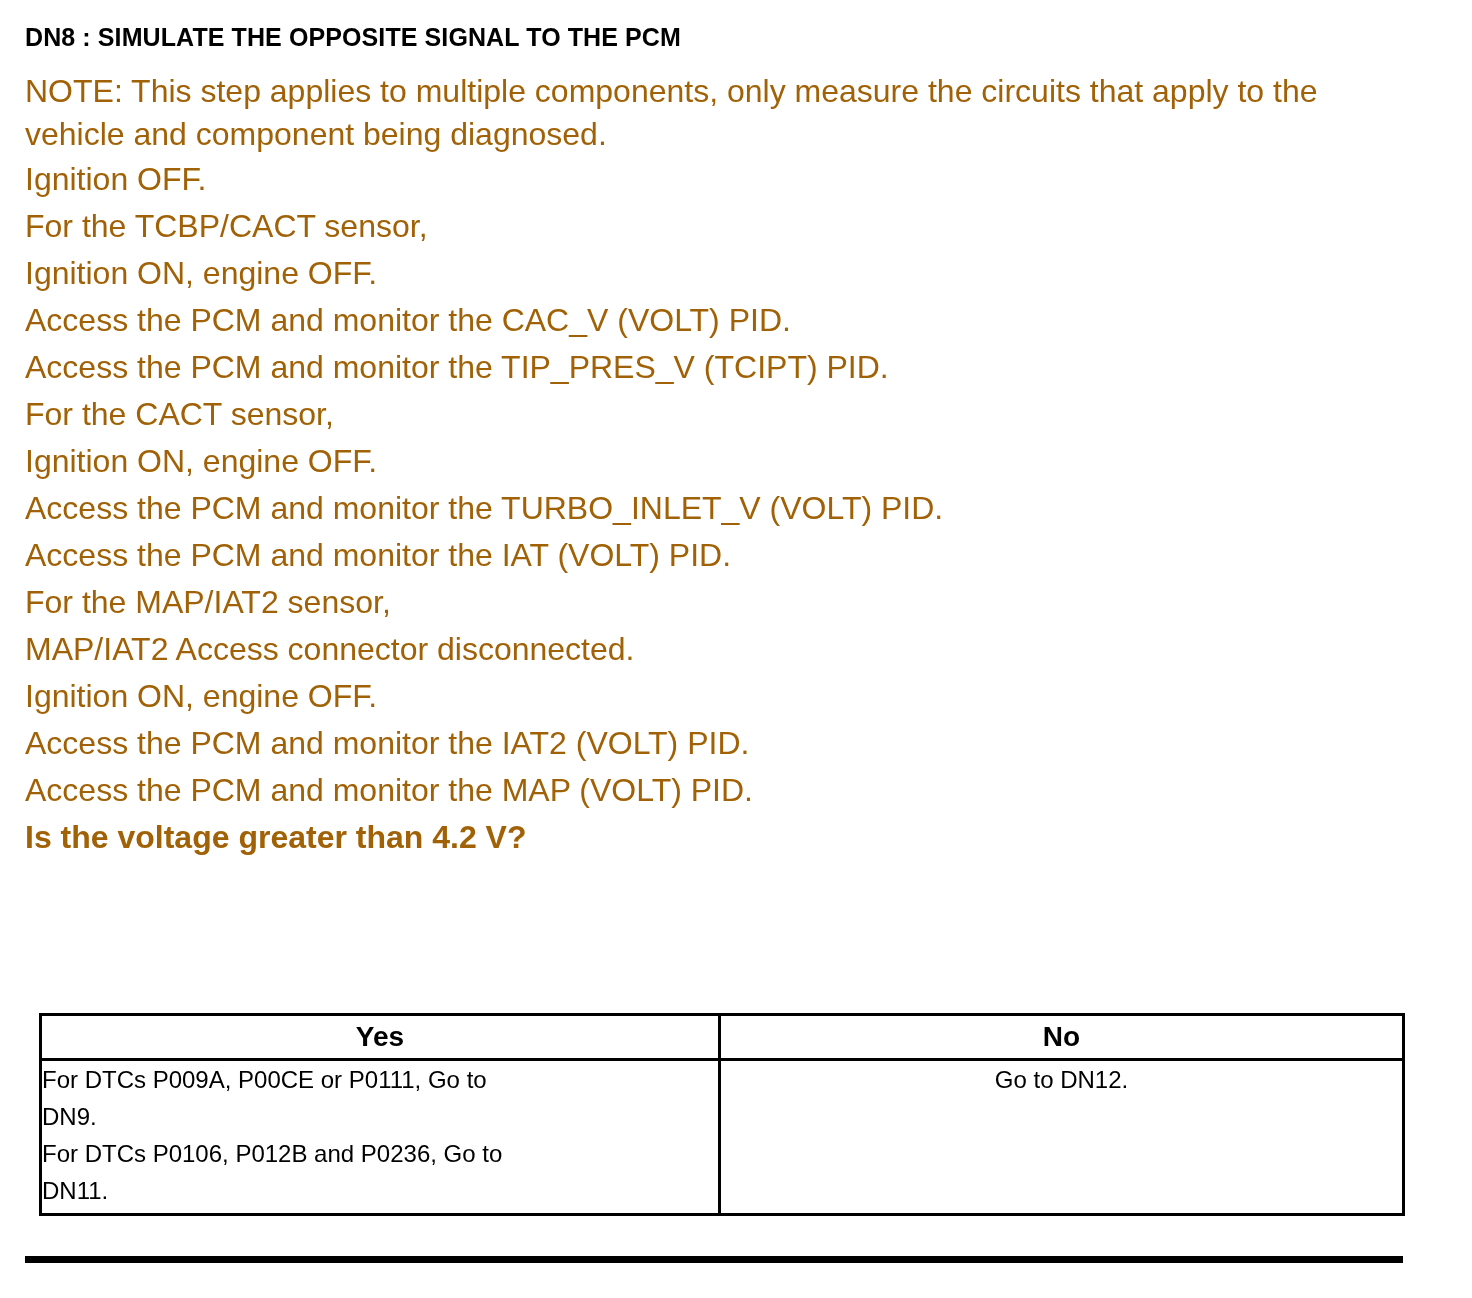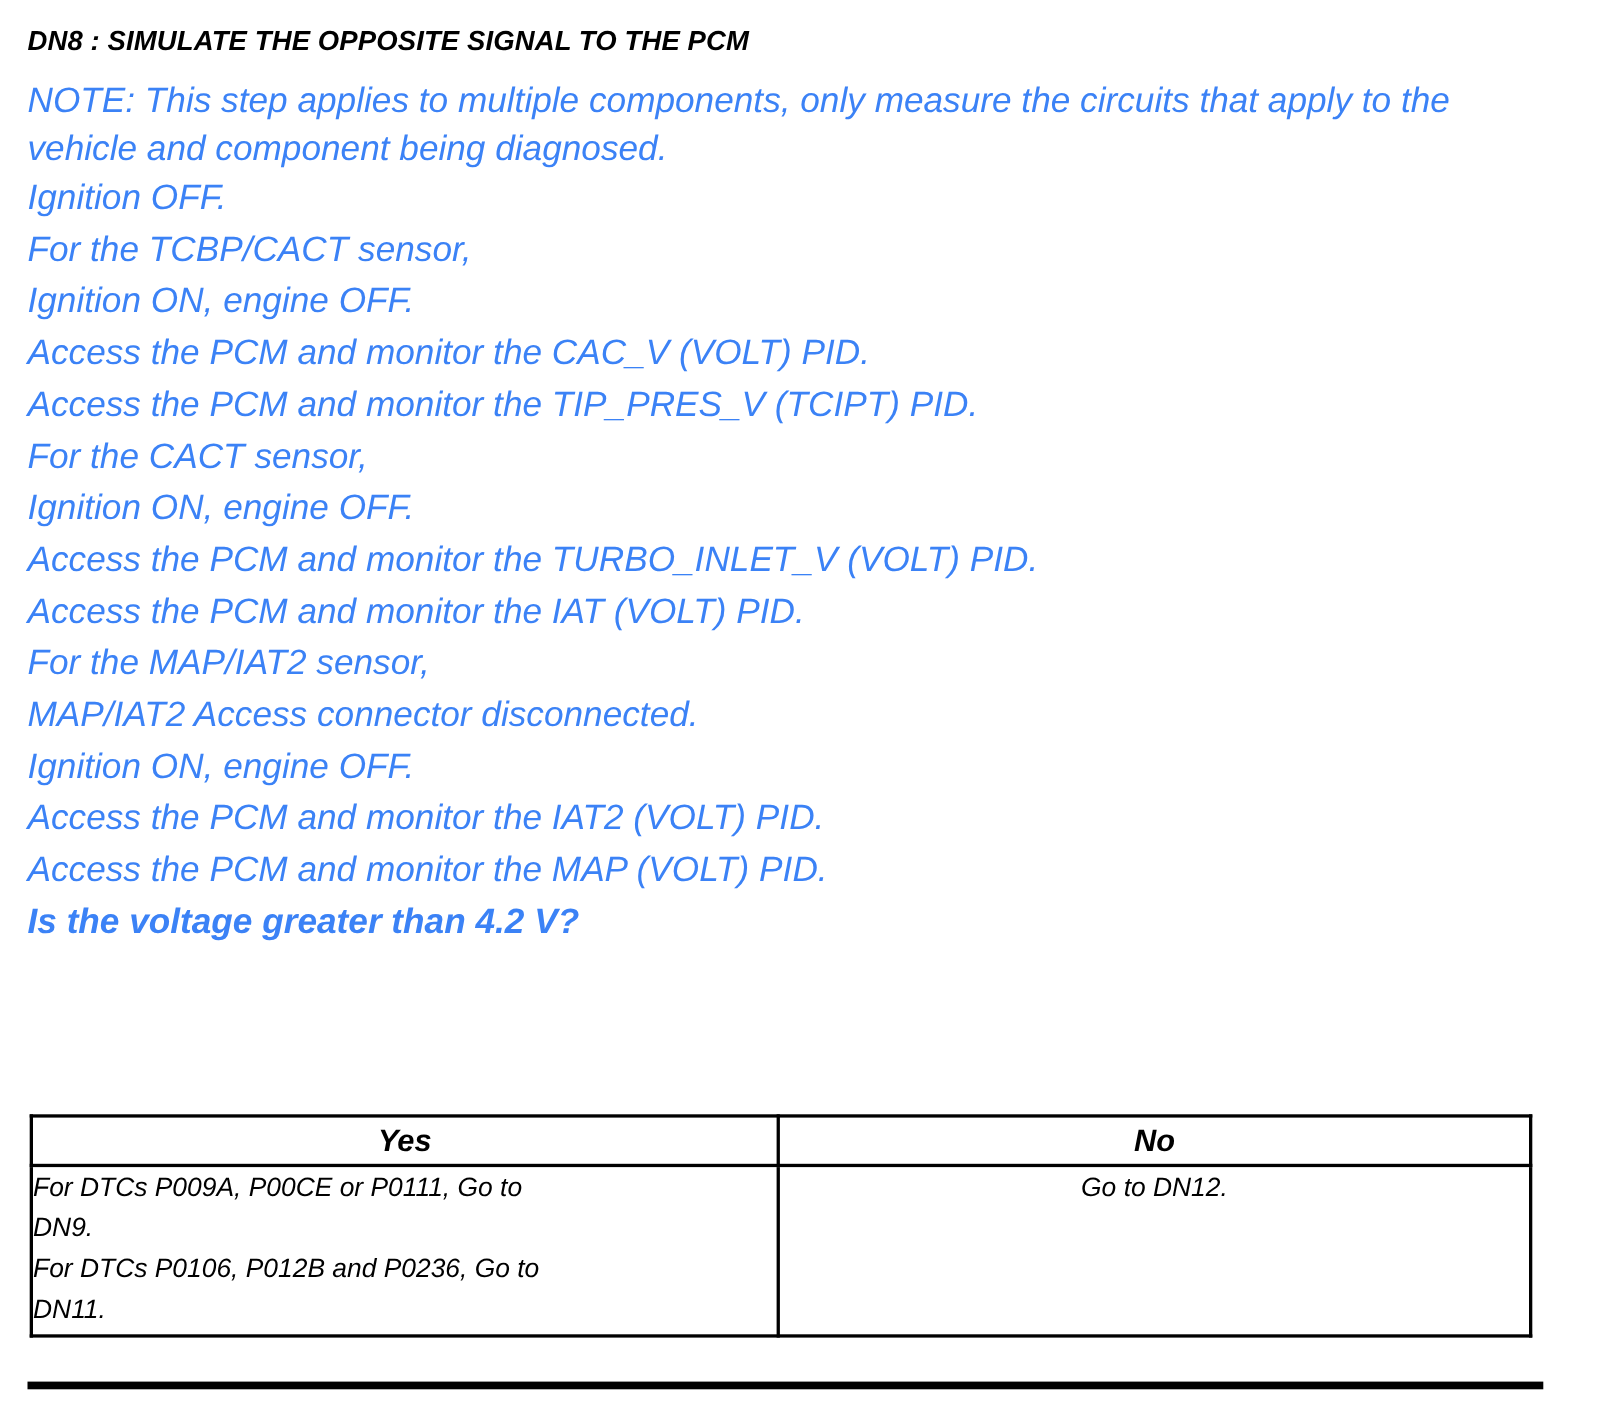--- a/index.html
+++ b/index.html
@@ -16,21 +16,20 @@
     overflow: hidden;
   }
 
   .page {
     position: absolute;
     top: 0; left: 0;
     width: 1472px;
     height: 1250px;
     box-sizing: border-box;
     padding: 12px;
-    font-style: italic;
   }
 
   
   .step-title {
     position: absolute;
     left: 25px;
     top: 22px;
     font-size: 25px;
     font-weight: bold;
     letter-spacing: 0.1px;
@@ -43,33 +42,33 @@
     position: absolute;
     left: 25px;
     top: 70px;
     width: 1360px;
   }
 
   .line {
     font-size: 32px;
     line-height: 47px;
     font-weight: normal;
-    color: #3b82f6;
+    color: #a16207;
   }
   .line.note {
     line-height: 43px;
   }
   .line.bold {
     font-weight: bold;
   }
 
   
   .decision-table {
     position: absolute;
-    left: 27px;
+    left: 39px;
     top: 1013px;
     width: 1363px;
     border-collapse: collapse;
     table-layout: fixed;
   }
   .decision-table td,
   .decision-table th {
     border: 3px solid #000;
     padding: 0;
     vertical-align: top;

